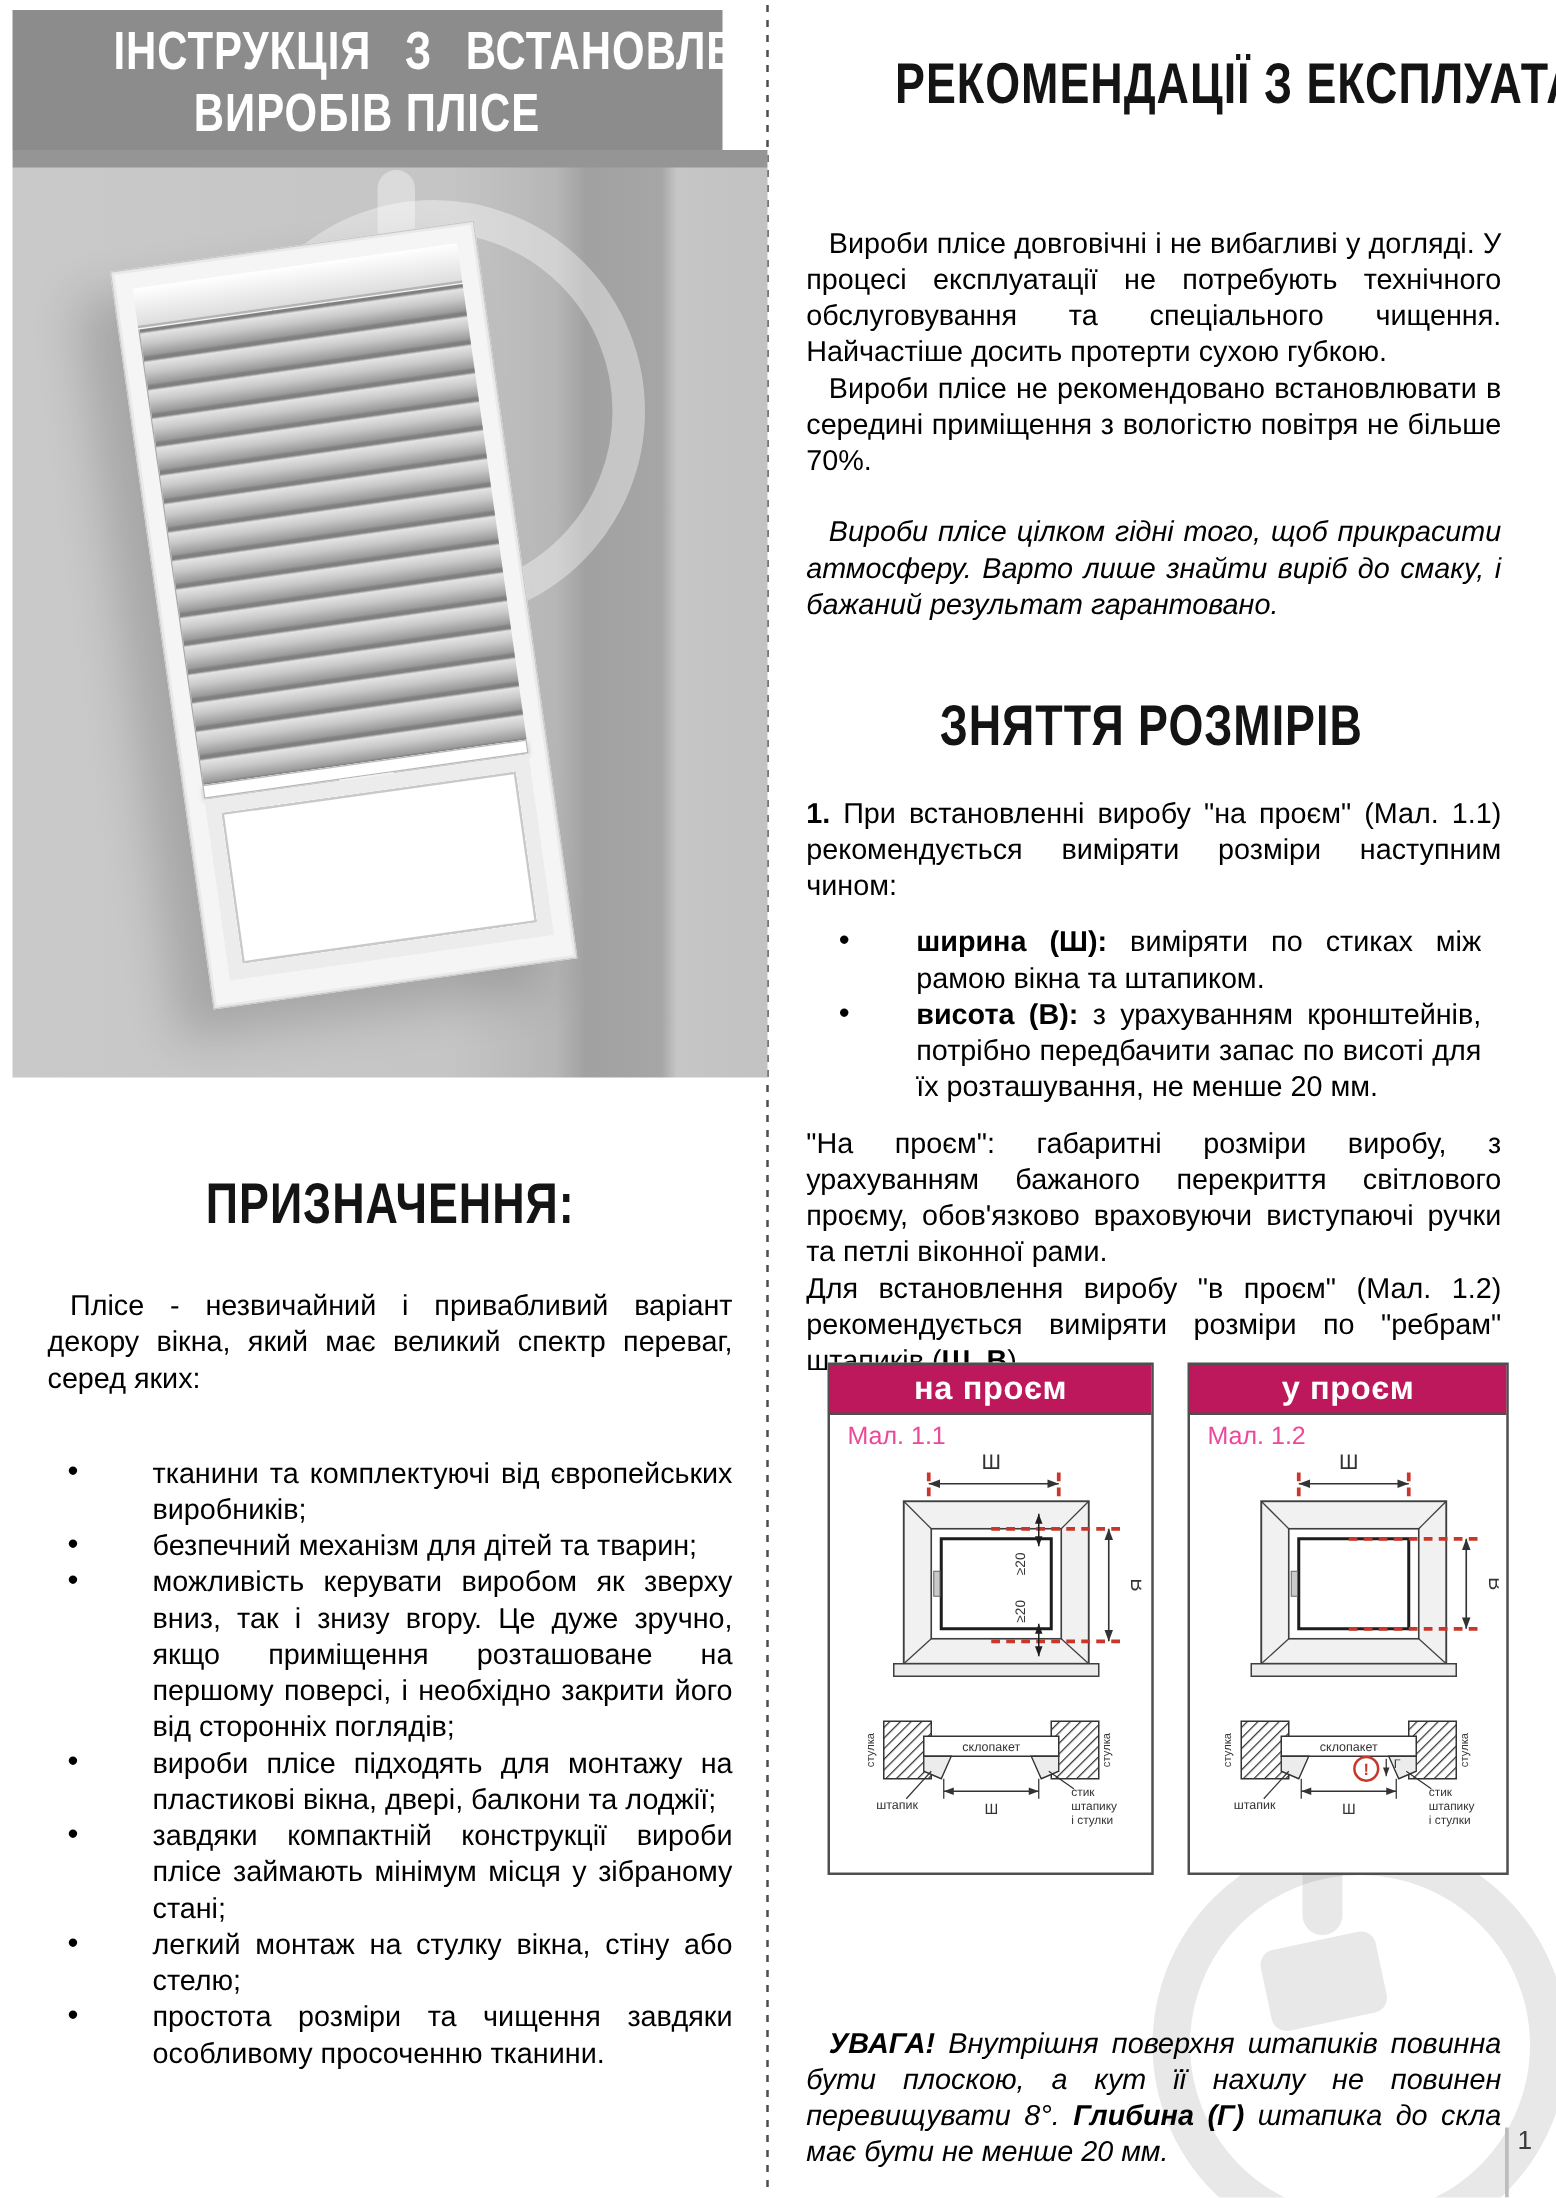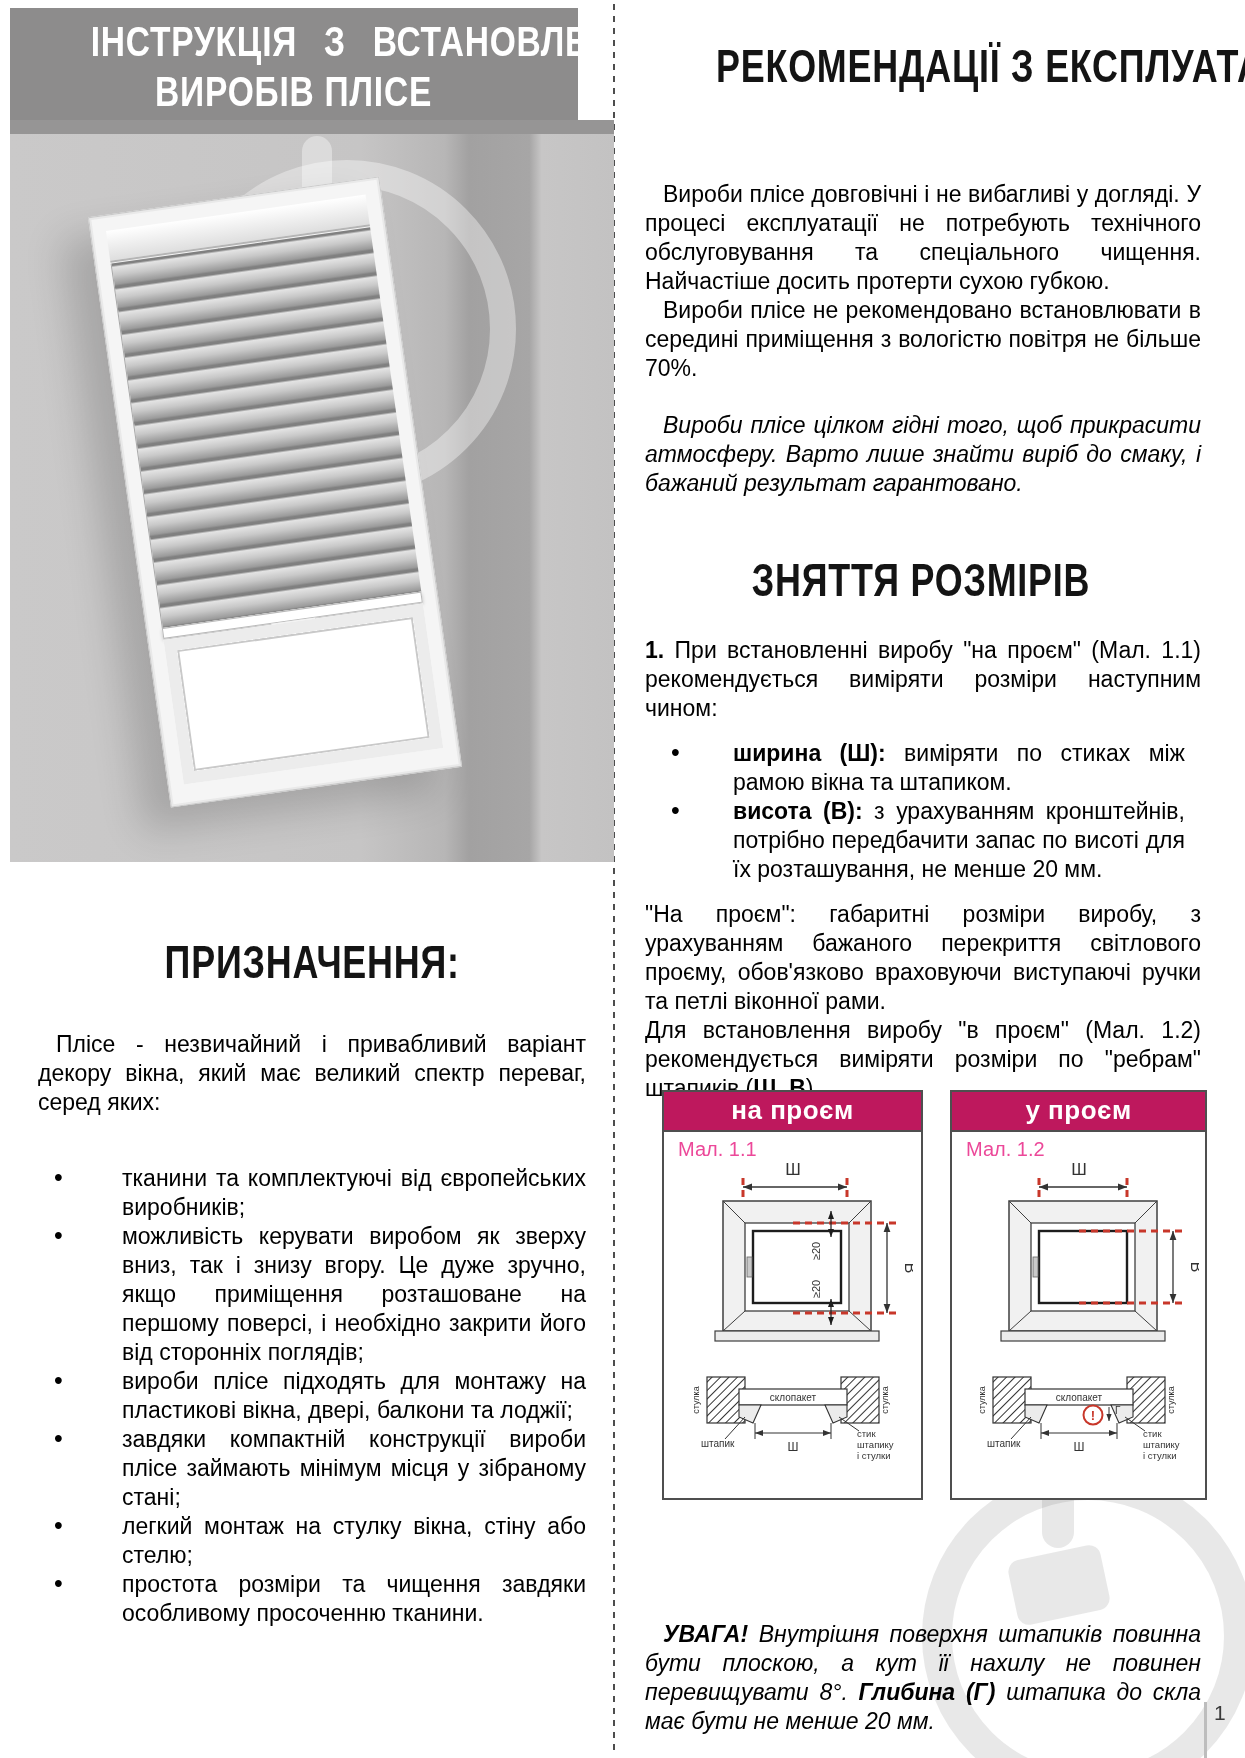--- a/index.html
+++ b/index.html
@@ -102,20 +102,21 @@
 </div>
 
 <div class="abs lc-purpose-h" style="left:10px;top:938px;width:604px;">
   <span class="hline"><span>ПРИЗНАЧЕННЯ:</span></span>
 </div>
 
 <div class="abs bodytext indent" style="left:38px;top:1030px;width:548px;">Плісе - незвичайний і привабливий варіант декору вікна, який має великий спектр переваг, серед яких:</div>
 
 <ul class="abs blist bodytext" style="left:38px;top:1144px;width:548px;margin-top:20px;">
   <li>тканини та комплектуючі від європейських виробників;</li>
+  <li>безпечний механізм для дітей та тварин;</li>
   <li>можливість керувати виробом як зверху вниз, так і знизу вгору. Це дуже зручно, якщо приміщення розташоване на першому поверсі, і необхідно закрити його від сторонніх поглядів;</li>
   <li>вироби плісе підходять для монтажу на пластикові вікна, двері, балкони та лоджії;</li>
   <li>завдяки компактній конструкції вироби плісе займають мінімум місця у зібраному стані;</li>
   <li>легкий монтаж на стулку вікна, стіну або стелю;</li>
   <li>простота розміри та чищення завдяки особливому просоченню тканини.</li>
 </ul>
 
 <div class="abs wm2-ring"></div>
 <div class="abs wm2-bar"></div>
 <div class="abs wm2-blob"></div>

